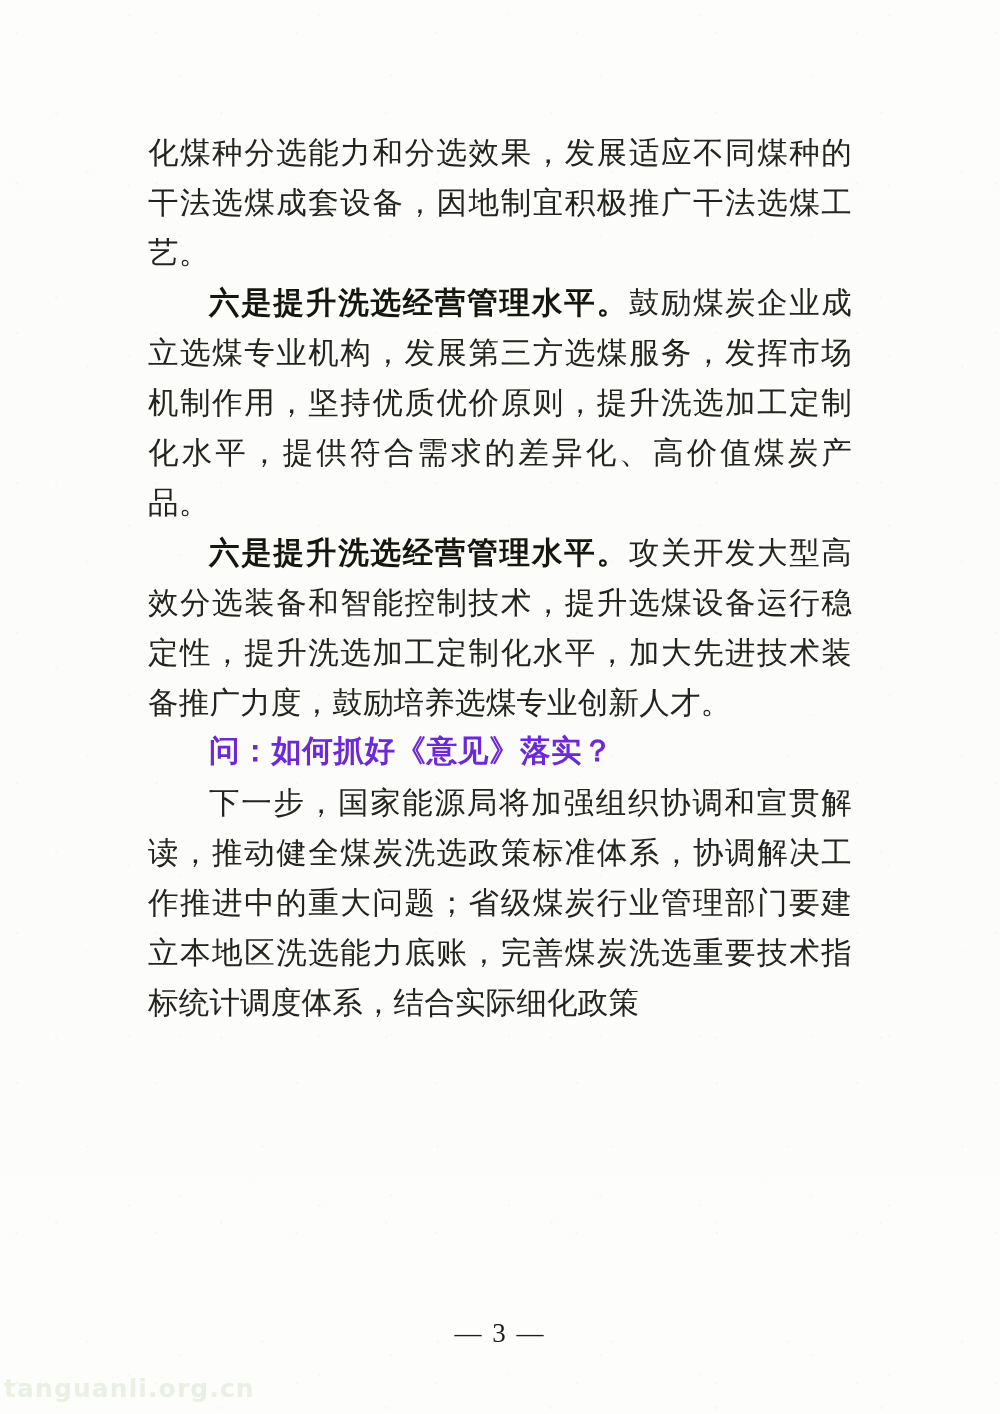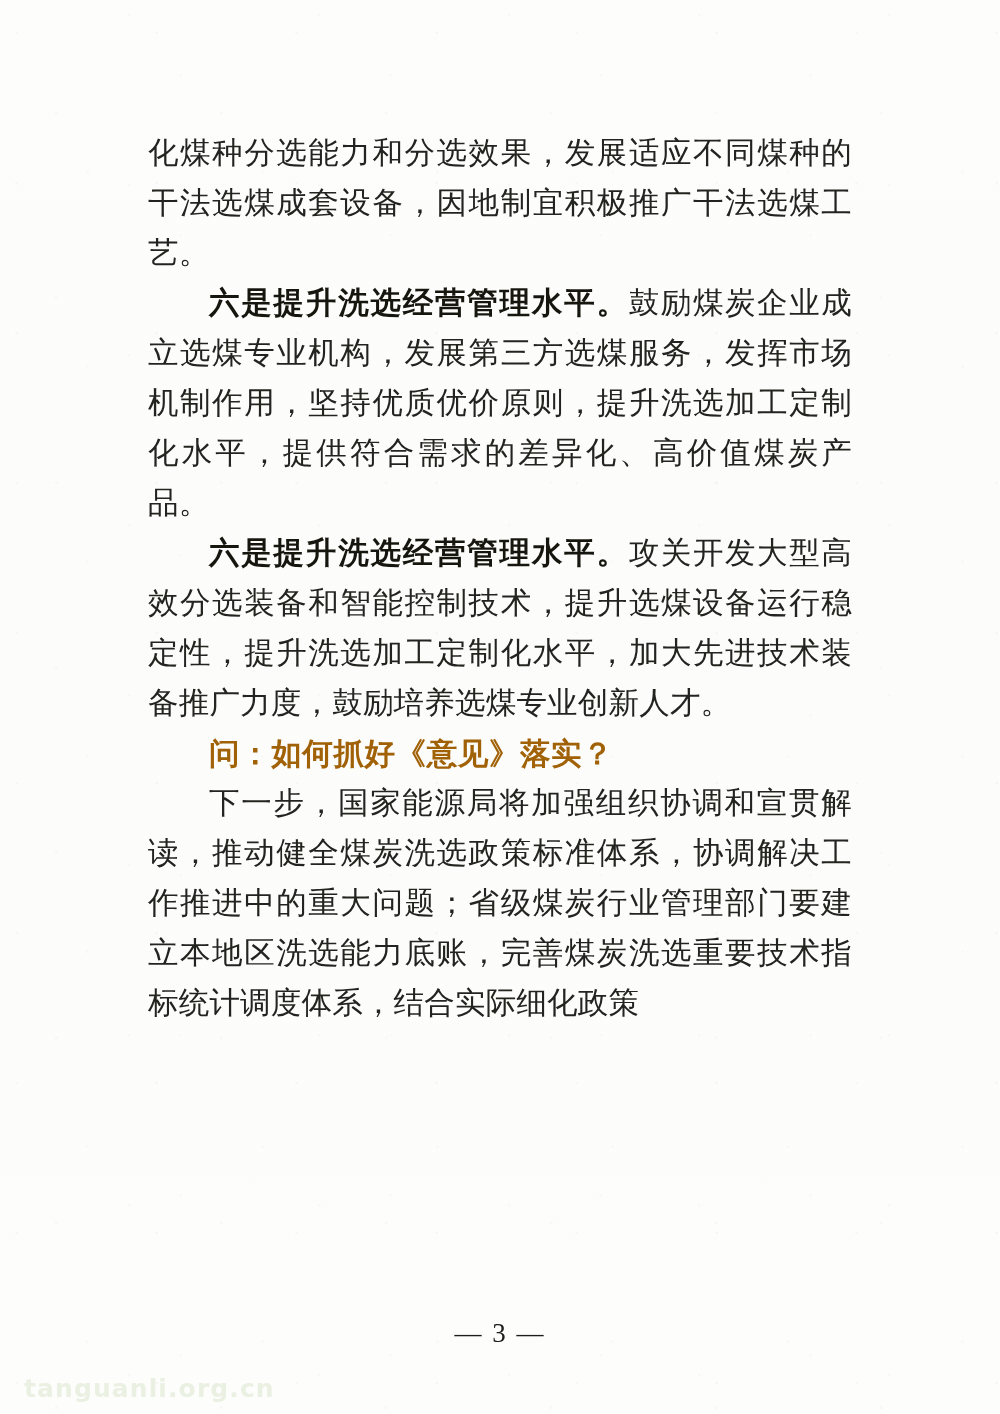--- a/index.html
+++ b/index.html
@@ -70,43 +70,43 @@
     letter-spacing: 0.4px;
     color: #16160f;
   }
 
   
   .qheading {
     margin: 0;
     font-size: 30.5px;
     line-height: 50px;
     font-weight: bold;
-    color: #a16207;
+    color: #6d28d9;
     text-indent: 61px;
     letter-spacing: 0.6px;
-    font-family: Liberation Sans, sans-serif;
+    font-family: Liberation Mono, monospace;
   }
 
   
   #page-number {
     position: absolute;
     left: 0;
     top: 1318px;
     width: 1000px;
     text-align: center;
     font-size: 27px;
     color: #1d1d19;
     letter-spacing: 2px;
     font-family: "Liberation Serif", "DejaVu Serif", serif;
   }
 
   
   #watermark {
     position: absolute;
-    left: 24px;
+    left: 4px;
     top: 1374px;
     font-family: "DejaVu Sans", sans-serif;
     font-size: 25px;
     font-weight: 600;
     letter-spacing: 1.1px;
     color: #eaf0e2;
     user-select: none;
     white-space: nowrap;
   }
 </style>

